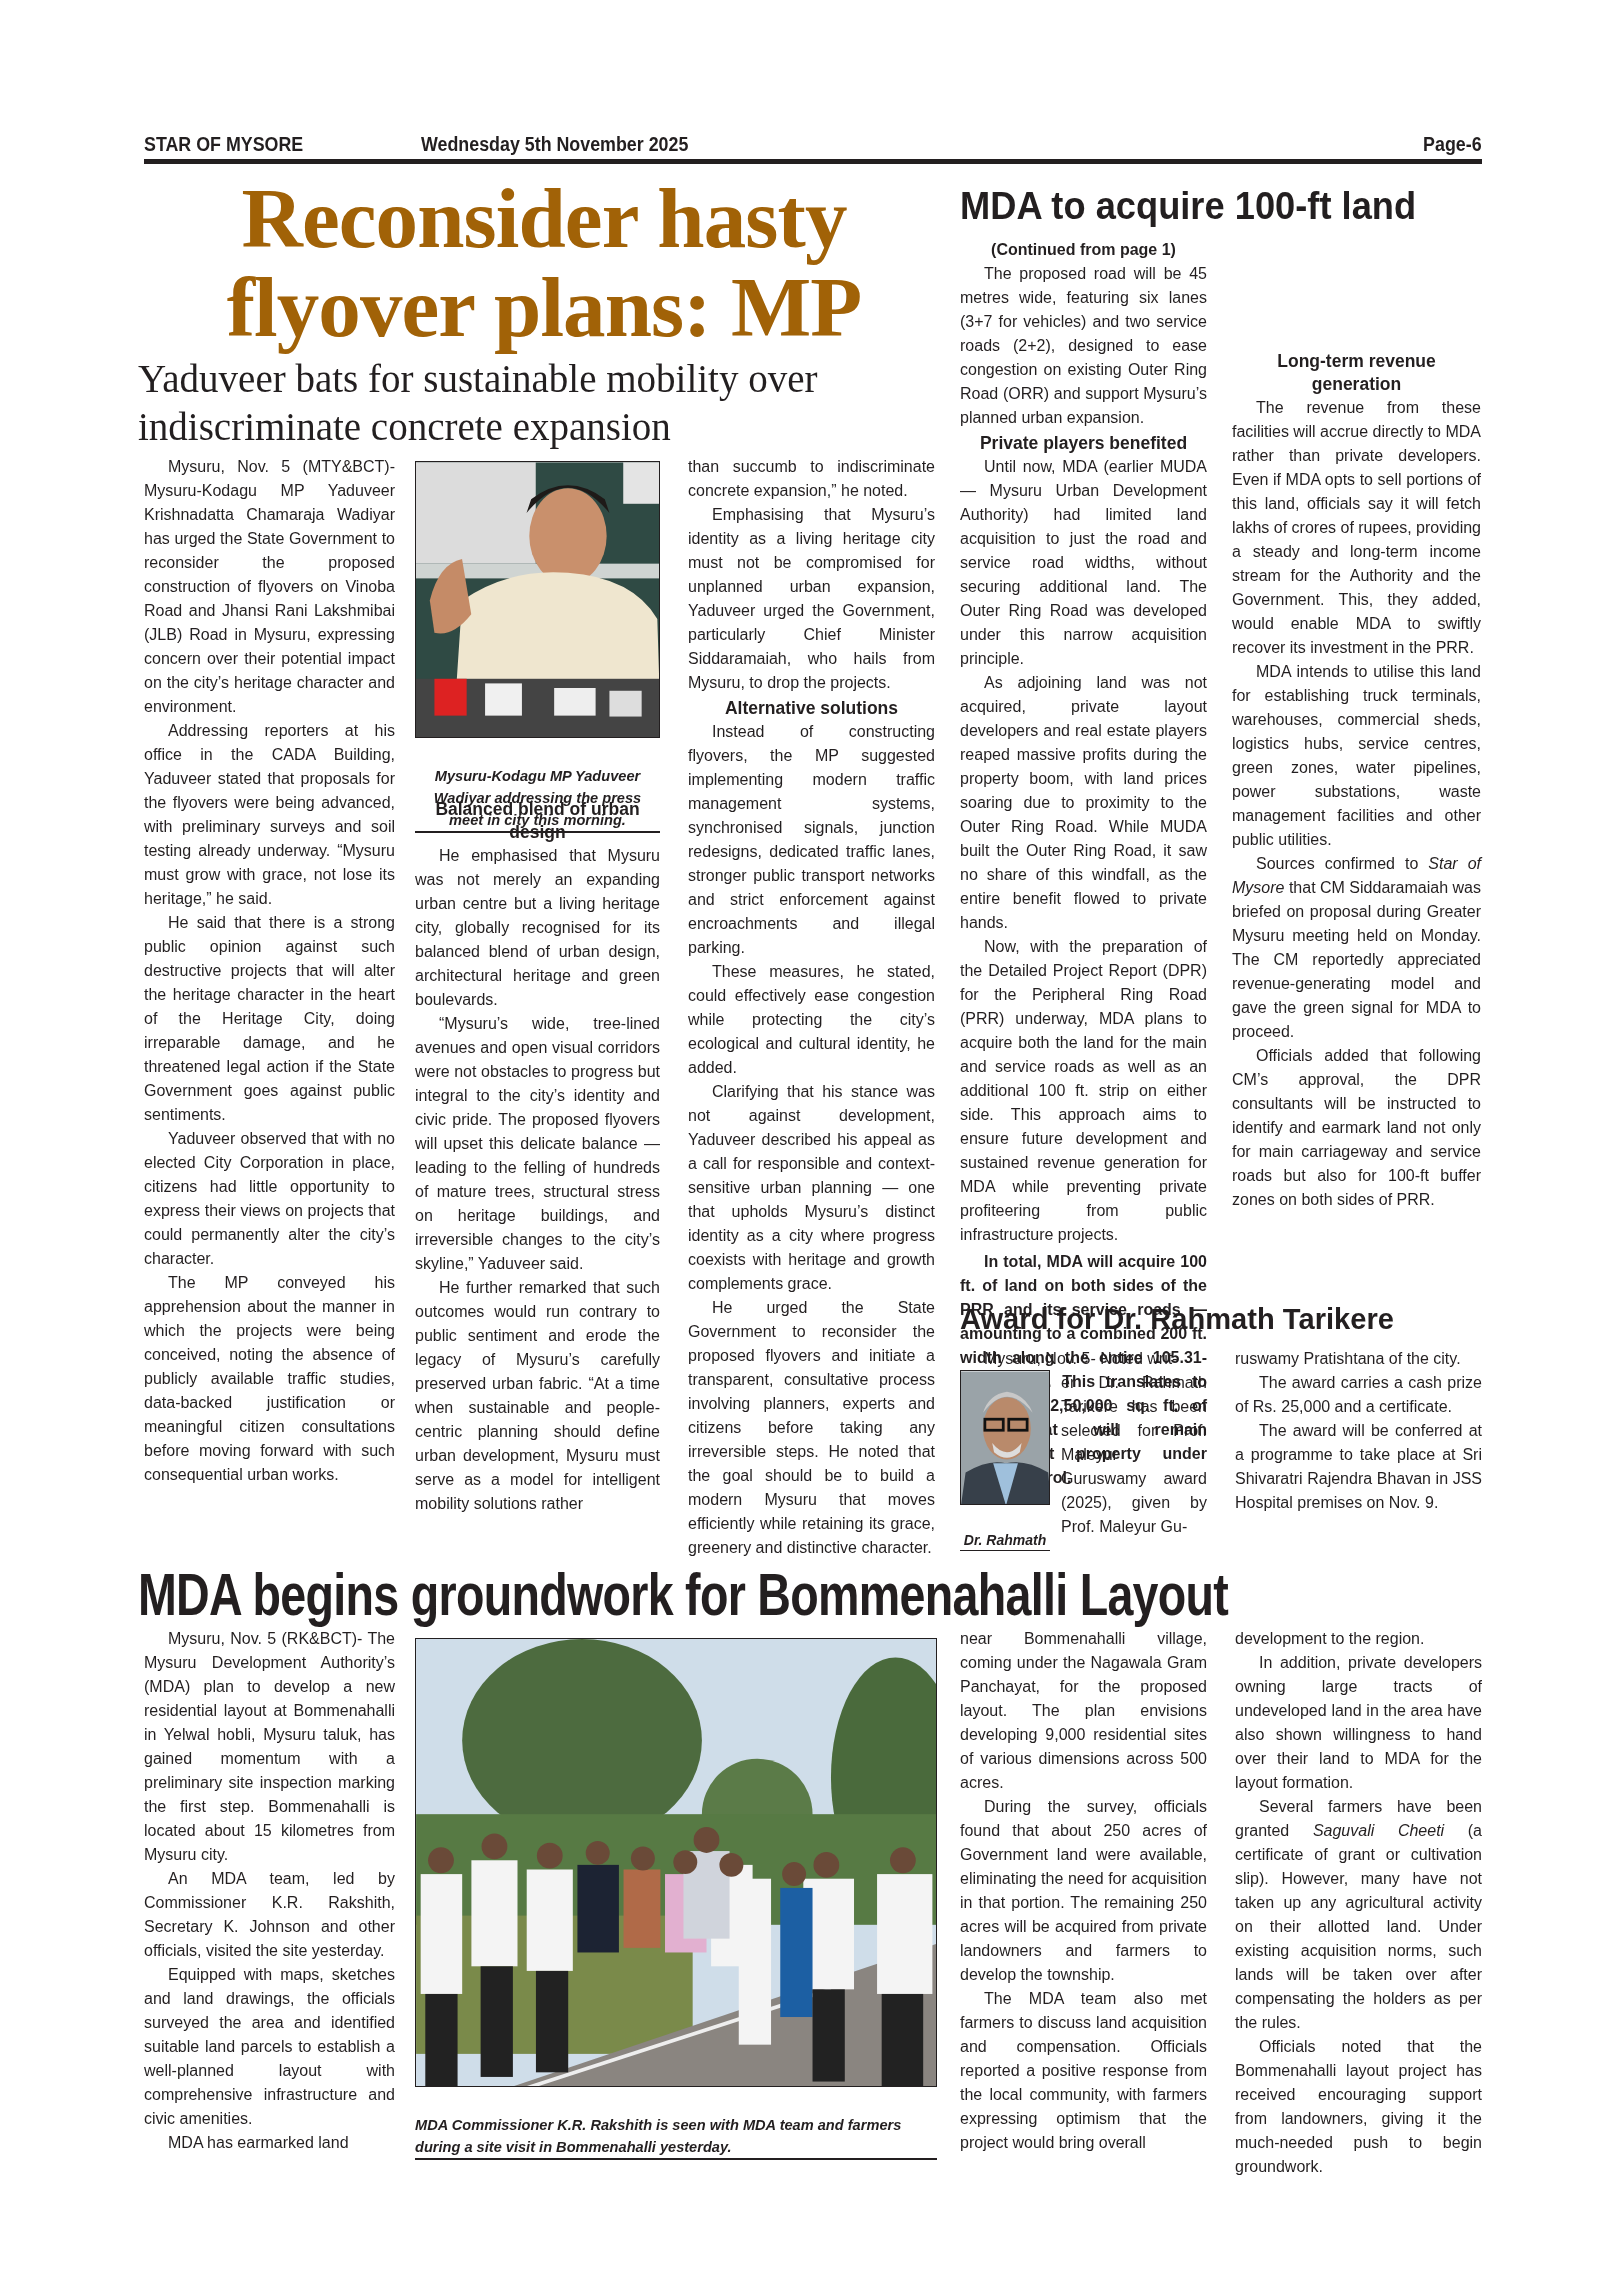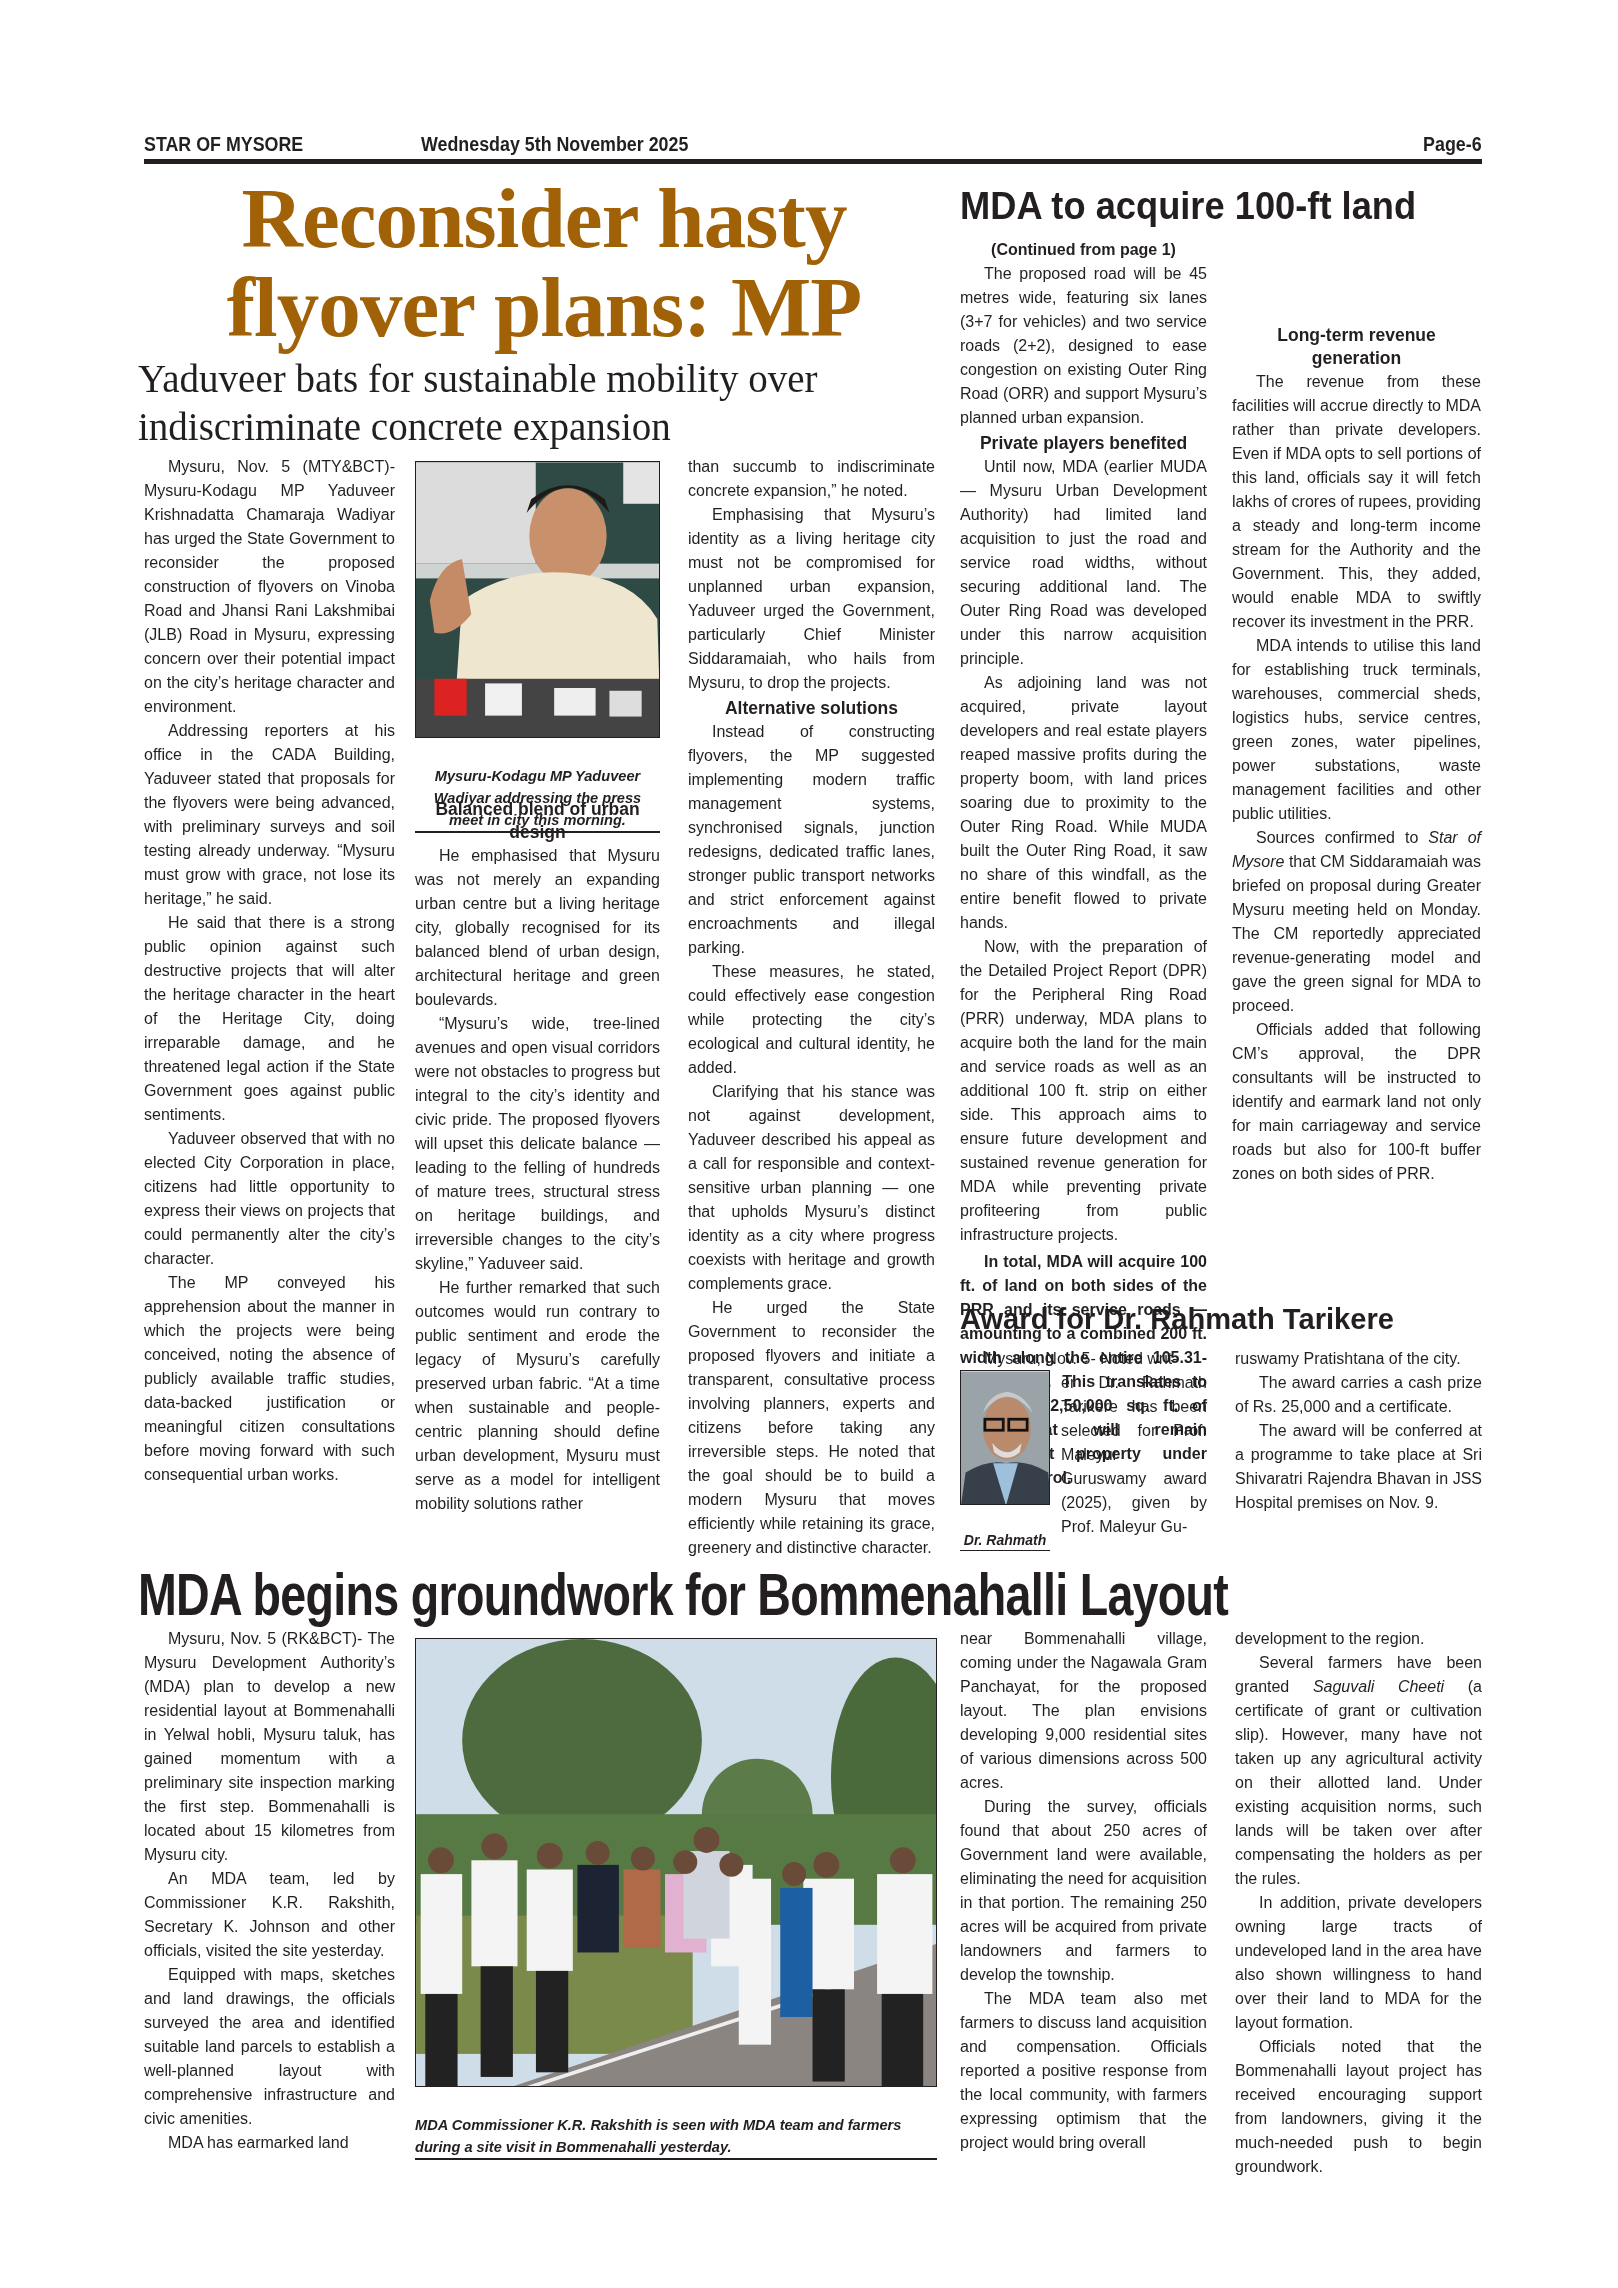--- a/index.html
+++ b/index.html
@@ -90,21 +90,21 @@
   <p class="cont">(Continued from page 1)</p>
   <p>The proposed road will be 45 metres wide, featuring six lanes (3+7 for vehicles) and two service roads (2+2), designed to ease congestion on existing Outer Ring Road (ORR) and support Mysuru’s planned urban expansion.</p>
   <h4>Private players benefited</h4>
   <p>Until now, MDA (earlier MUDA — Mysuru Urban Development Authority) had limited land acquisition to just the road and service road widths, without securing additional land. The Outer Ring Road was developed under this narrow acquisition principle.</p>
   <p>As adjoining land was not acquired, private layout developers and real estate players reaped massive profits during the property boom, with land prices soaring due to proximity to the Outer Ring Road. While MUDA built the Outer Ring Road, it saw no share of this windfall, as the entire benefit flowed to private hands.</p>
   <p>Now, with the preparation of the Detailed Project Report (DPR) for the Peripheral Ring Road (PRR) underway, MDA plans to acquire both the land for the main and service roads as well as an additional 100 ft. strip on either side. This approach aims to ensure future development and sustained revenue generation for MDA while preventing private profiteering from public infrastructure projects.</p>
   <p class="bold" style="margin-top:3.7px;">In total, MDA will acquire 100 ft. of land on both sides of the PRR and its service roads — amounting to a combined 200 ft. width along the entire 105.31-km stretch. This translates to around 6,82,50,000 sq. ft. of land that will remain Government property under MDA’s control.</p>
 </div>
 
 <div class="col" style="left:1232px;top:238px;width:249px;">
-  <h4 style="margin-top:86px;">Long-term revenue generation</h4>
+  <h4 style="margin-top:112px;">Long-term revenue generation</h4>
   <p>The revenue from these facilities will accrue directly to MDA rather than private developers. Even if MDA opts to sell portions of this land, officials say it will fetch lakhs of crores of rupees, providing a steady and long-term income stream for the Authority and the Government. This, they added, would enable MDA to swiftly recover its investment in the PRR.</p>
   <p>MDA intends to utilise this land for establishing truck terminals, warehouses, commercial sheds, logistics hubs, service centres, green zones, water pipelines, power substations, waste management facilities and other public utilities.</p>
   <p><span>Sources confirmed to </span><i>Star of Mysore</i><span> that CM Siddaramaiah was briefed on proposal during Greater Mysuru meeting held on Monday. The CM reportedly appreciated revenue-generating model and gave the green signal for MDA to proceed.</span></p>
   <p>Officials added that following CM’s approval, the DPR consultants will be instructed to identify and earmark land not only for main carriageway and service roads but also for 100-ft buffer zones on both sides of PRR.</p>
 </div>
 
 <div class="abs hl-award">Award for Dr. Rahmath Tarikere</div>
 <div class="col" style="left:960px;top:1347px;width:247px;">
   <p>Mysuru, Nov. 5- Noted writ-</p>
 </div>
@@ -188,17 +188,17 @@
 <div class="caption" style="left:415px;top:2090px;width:522px;text-align:left;">MDA Commissioner K.R. Rakshith is seen with MDA team and farmers during a site visit in Bommenahalli yesterday.</div>
 
 <div class="col" style="left:960px;top:1627px;width:247px;">
   <p class="noind">near Bommenahalli village, coming under the Nagawala Gram Panchayat, for the proposed layout. The plan envisions developing 9,000 residential sites of various dimensions across 500 acres.</p>
   <p>During the survey, officials found that about 250 acres of Government land were available, eliminating the need for acquisition in that portion. The remaining 250 acres will be acquired from private landowners and farmers to develop the township.</p>
   <p>The MDA team also met farmers to discuss land acquisition and compensation. Officials reported a positive response from the local community, with farmers expressing optimism that the project would bring overall</p>
 </div>
 
 <div class="col" style="left:1235px;top:1627px;width:247px;">
   <p class="noind">development to the region.</p>
+  <p>In addition, private developers owning large tracts of undeveloped land in the area have also shown willingness to hand over their land to MDA for the layout formation.</p>
   <p><span>Several farmers have been granted </span><i>Saguvali Cheeti</i><span> (a certificate of grant or cultivation slip). However, many have not taken up any agricultural activity on their allotted land. Under existing acquisition norms, such lands will be taken over after compensating the holders as per the rules.</span></p>
-  <p>In addition, private developers owning large tracts of undeveloped land in the area have also shown willingness to hand over their land to MDA for the layout formation.</p>
   <p>Officials noted that the Bommenahalli layout project has received encouraging support from landowners, giving it the much-needed push to begin groundwork.</p>
 </div>
 
 
 </body></html>

